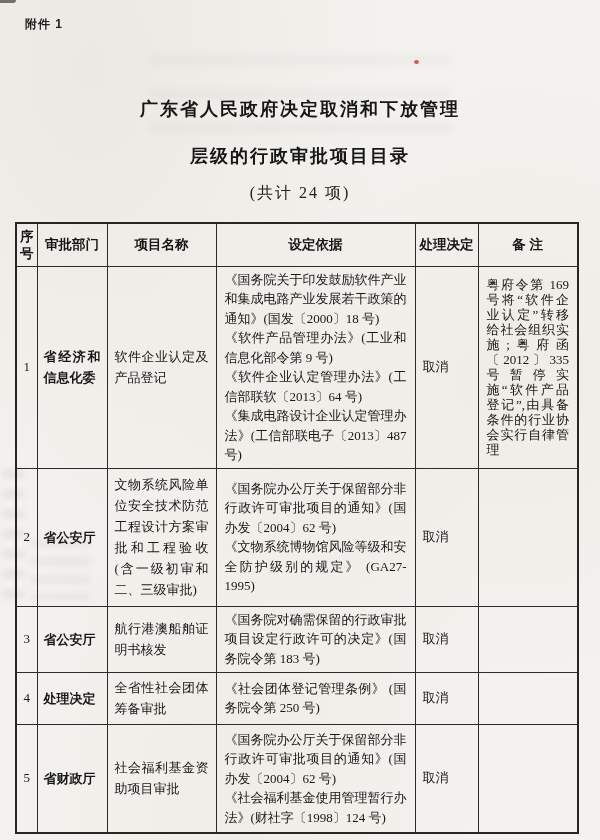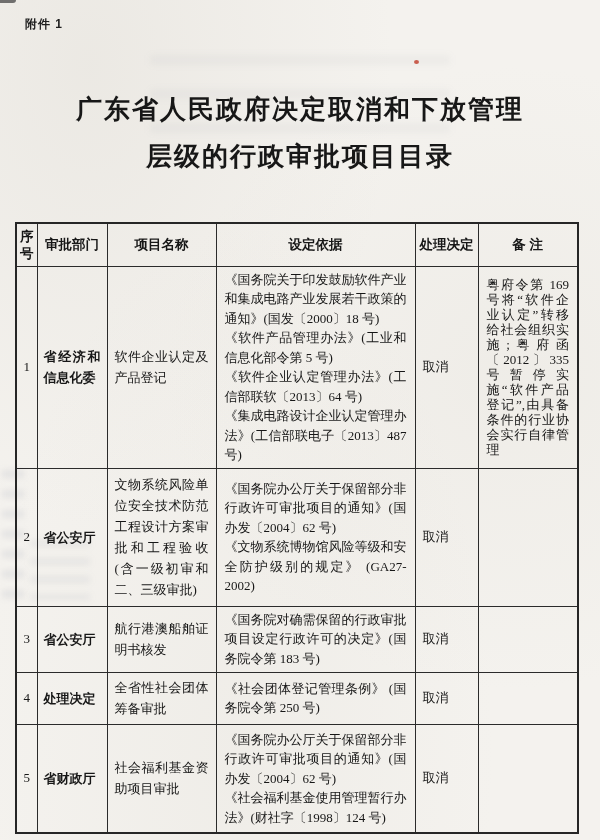--- a/index.html
+++ b/index.html
@@ -38,21 +38,21 @@
   }
   
   .attachment{
     position:absolute; left:25px; top:16px;
     font-family:"Liberation Sans","DejaVu Sans",sans-serif;
     font-weight:bold; font-size:12px; letter-spacing:1px;
   }
   .title{
     position:absolute; top:86px; left:0; width:100%;
     text-align:center; font-weight:bold;
-    font-size:26px; line-height:47px; letter-spacing:2px;
+    font-size:18px; line-height:47px; letter-spacing:2px;
     color:#171717;
   }
   .subtitle{
     position:absolute; top:183px; left:0; width:100%;
     text-align:center; font-size:16px; letter-spacing:2px;
     color:#222;
   }
   
   table.catalog{
     position:absolute; left:15px; top:222px;
@@ -91,20 +91,21 @@
   <div class="artifact a3"></div>
   <div class="red-speck"></div>
 
   <div class="attachment">附件 1</div>
 
   <div class="title">
     <div>广东省人民政府决定取消和下放管理</div>
     <div>层级的行政审批项目目录</div>
   </div>
 
+  <div class="subtitle">(共计 24 项)</div>
 
   <table class="catalog">
     <colgroup>
       <col style="width:21px">
       <col style="width:70px">
       <col style="width:109px">
       <col style="width:199px">
       <col style="width:63px">
       <col style="width:100px">
     </colgroup>
@@ -118,34 +119,34 @@
         <th>备 注</th>
       </tr>
     </thead>
     <tbody>
         <tr style="height: 197px;">
           <td class="col-seq">1</td>
           <td class="col-dept">省经济和信息化委</td>
           <td class="col-project">软件企业认定及产品登记</td>
           <td class="col-basis">
             <div class="basis-item">《国务院关于印发鼓励软件产业和集成电路产业发展若干政策的通知》(国发〔2000〕18 号)</div>
-            <div class="basis-item">《软件产品管理办法》(工业和信息化部令第 5 号)</div>
+            <div class="basis-item">《软件产品管理办法》(工业和信息化部令第 9 号)</div>
             <div class="basis-item">《软件企业认定管理办法》(工信部联软〔2013〕64 号)</div>
             <div class="basis-item">《集成电路设计企业认定管理办法》(工信部联电子〔2013〕487 号)</div>
           </td>
           <td class="col-decision">取消</td>
           <td class="col-note">粤府令第 169 号将“软件企业认定”转移给社会组织实施;粤府函〔2012〕335 号暂停实施“软件产品登记”,由具备条件的行业协会实行自律管理</td>
         </tr>
         <tr style="height: 138px;">
           <td class="col-seq">2</td>
           <td class="col-dept">省公安厅</td>
           <td class="col-project">文物系统风险单位安全技术防范工程设计方案审批和工程验收(含一级初审和二、三级审批)</td>
           <td class="col-basis">
             <div class="basis-item">《国务院办公厅关于保留部分非行政许可审批项目的通知》(国办发〔2004〕62 号)</div>
-            <div class="basis-item">《文物系统博物馆风险等级和安全防护级别的规定》 (GA27-2002)</div>
+            <div class="basis-item">《文物系统博物馆风险等级和安全防护级别的规定》 (GA27-1995)</div>
           </td>
           <td class="col-decision">取消</td>
           <td class="col-note"></td>
         </tr>
         <tr style="height: 66px;">
           <td class="col-seq">3</td>
           <td class="col-dept">省公安厅</td>
           <td class="col-project">航行港澳船舶证明书核发</td>
           <td class="col-basis">
             <div class="basis-item">《国务院对确需保留的行政审批项目设定行政许可的决定》(国务院令第 183 号)</div>

